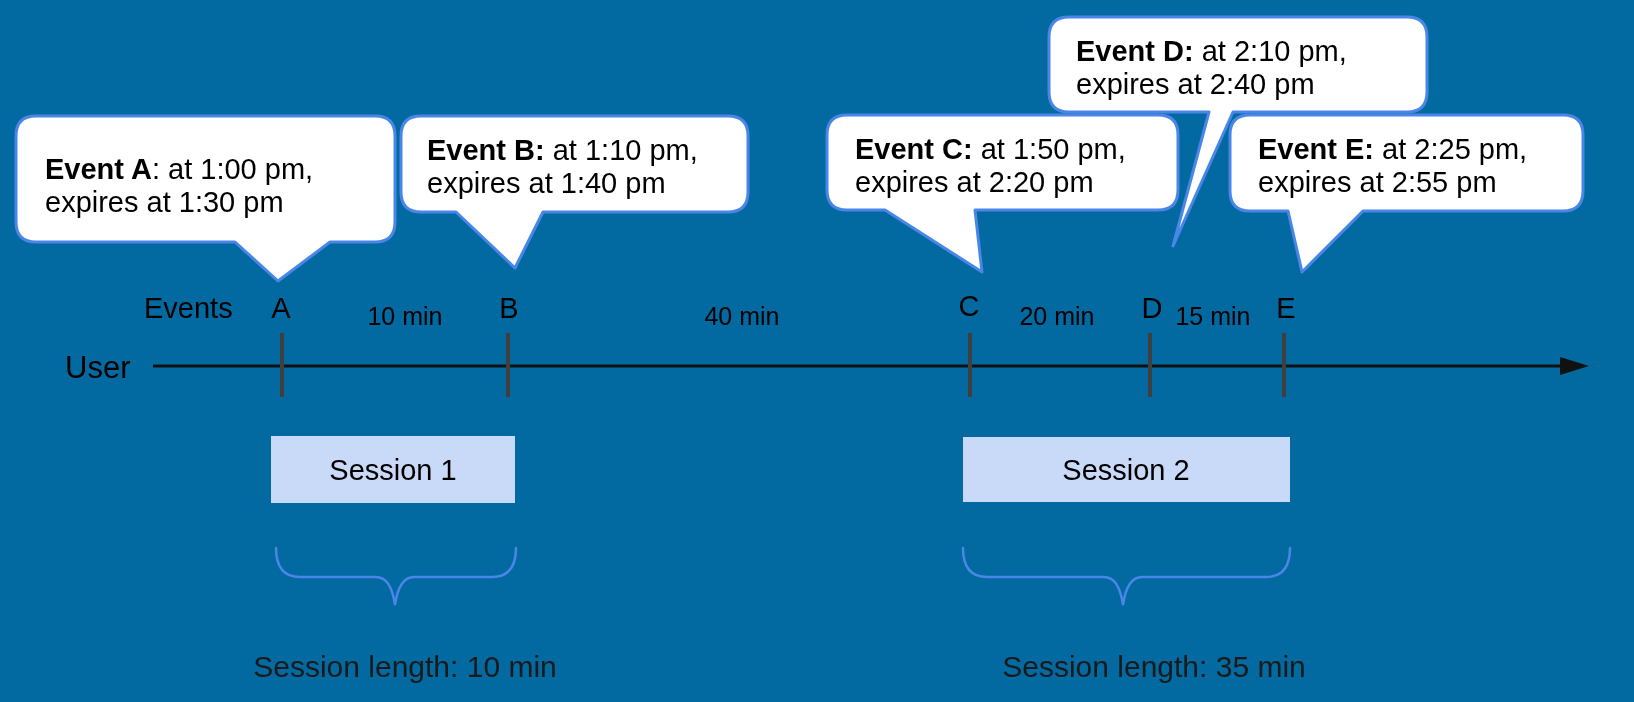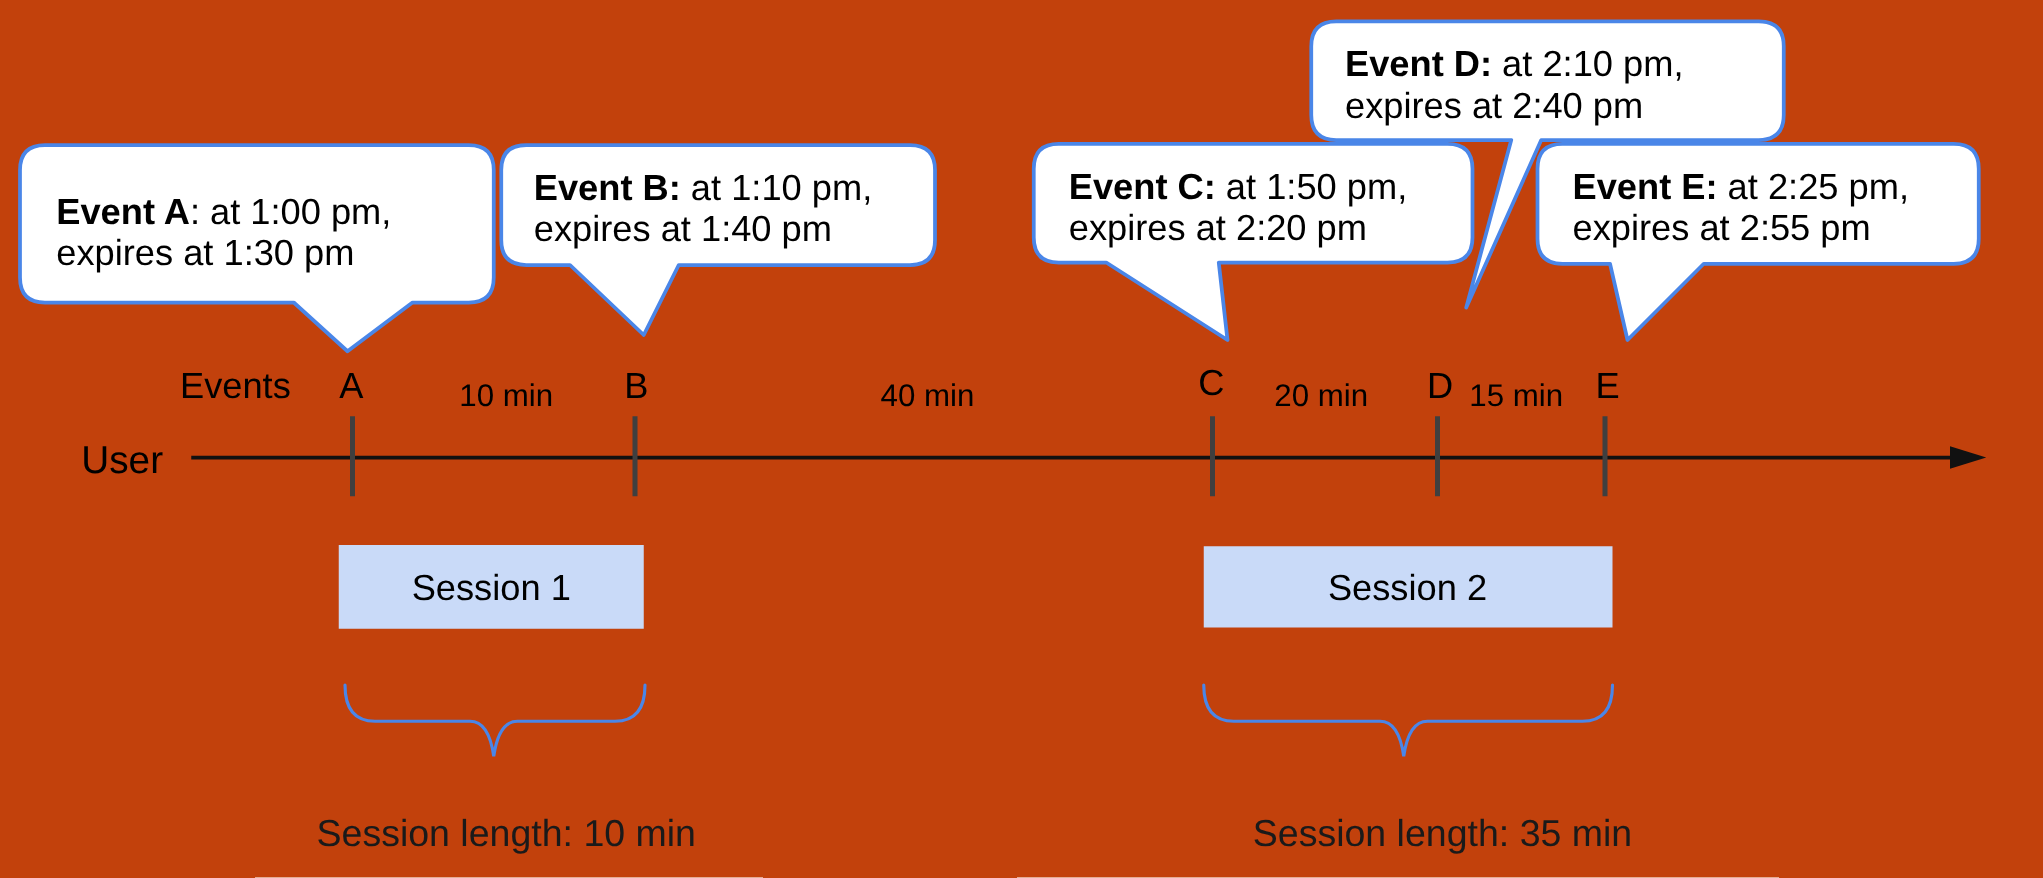--- a/index.html
+++ b/index.html
@@ -1,17 +1,17 @@
 <!DOCTYPE html>
 <html><head>
 <meta charset="utf-8">
 <style>
   html,body { margin:0; padding:0; background:#ffffff; }
   .stage {
-    position:relative; width:1634px; height:702px; background:#c2410c;
+    position:relative; width:1634px; height:702px; background:#0369a1;
     font-family:"Liberation Sans", sans-serif; overflow:hidden;
   }
   svg text { font-family:"Liberation Sans", sans-serif; fill:#000000; white-space:pre; }
   .bubble-text   { font-size:29px; }
   .bold          { font-weight:700; }
   .axis-label    { font-size:29px; }
   .user-label    { font-size:31px; }
   .tick-label    { font-size:29px; text-anchor:middle; }
   .interval-label{ font-size:25px; text-anchor:middle; }
   .session-label { font-size:29px; text-anchor:middle; }

